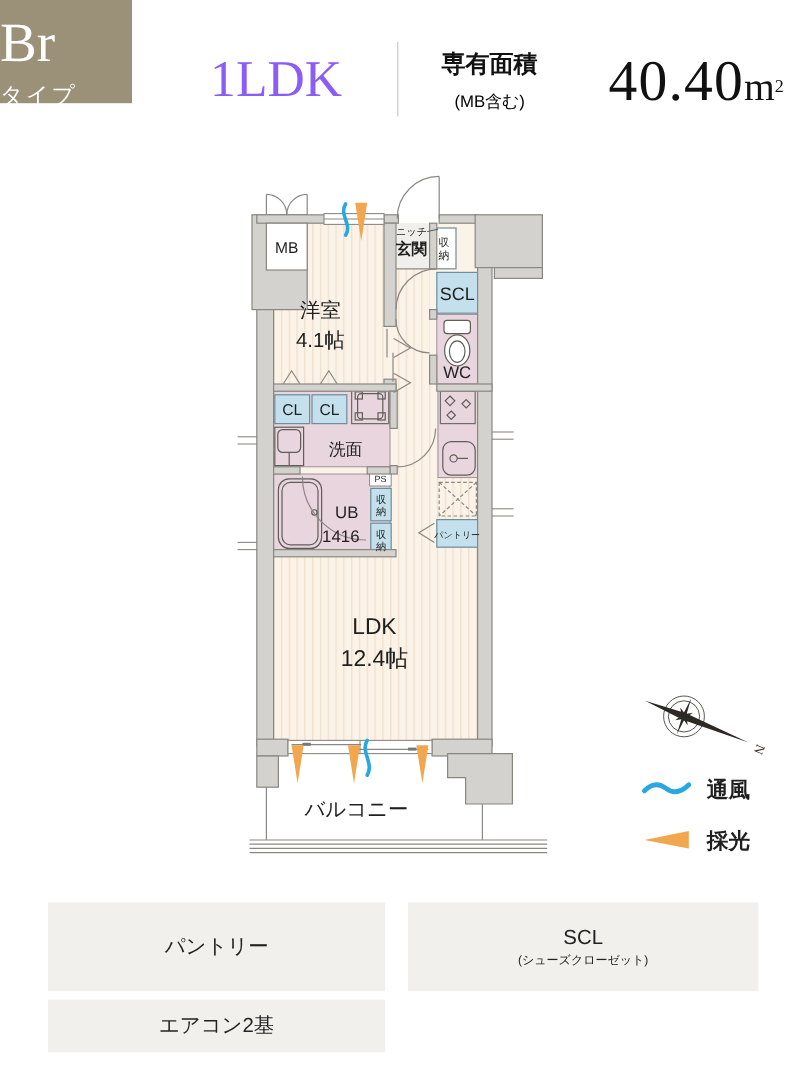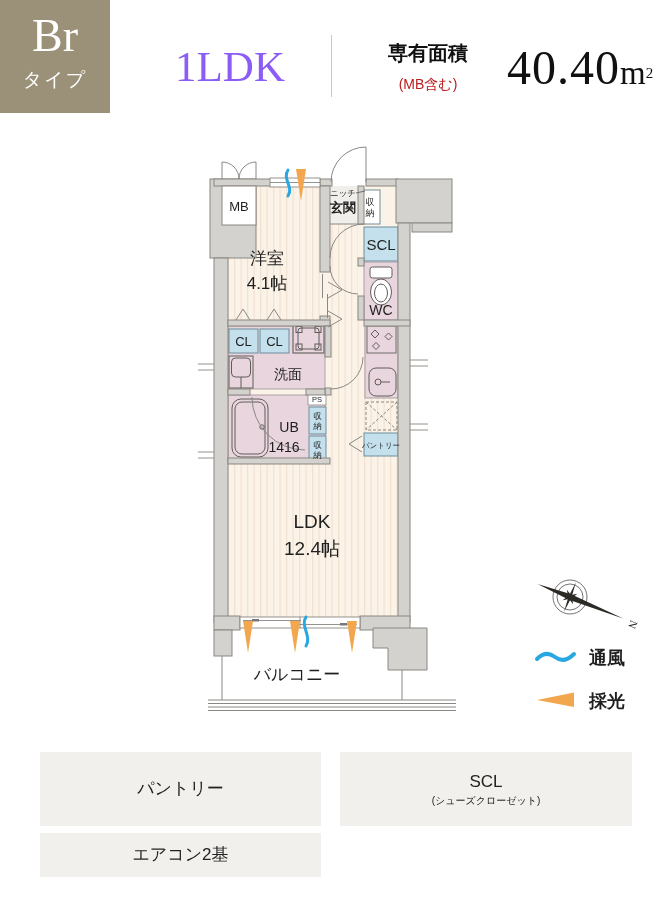--- a/index.html
+++ b/index.html
@@ -3,33 +3,33 @@
 <meta charset="utf-8">
 <style>
   * { margin:0; padding:0; box-sizing:border-box; }
   html,body { background:#fff; }
   .page {
     position:relative; width:670px; height:910px; background:#ffffff;
     font-family:"Liberation Sans","DejaVu Sans",sans-serif; color:#1f1f1f; overflow:hidden;
   }
   
   .badge {
-    position:absolute; left:0; top:0; width:110px; height:113px;
-    background:#9a9178; color:#ffffff; text-align:center;
+    position:absolute; left:0; top:0; width:110px; height:86px;
+    background:#9a9178; color:#ffffff; text-align:left;
   }
   .badge-code { font-family:"Liberation Serif","DejaVu Serif",serif; font-size:46px; line-height:1; margin-top:13px; }
   .badge-suffix { font-size:19px; letter-spacing:2px; margin-top:8px; }
   .layout-name {
     position:absolute; left:140px; top:42px; width:180px; text-align:center;
     font-family:"Liberation Serif","DejaVu Serif",serif; font-size:43px; color:#8b5cf6;
   }
   .header-divider { position:absolute; left:331px; top:35px; width:1px; height:62px; background:#c9c9c9; }
-  .area-block { position:absolute; left:368px; top:40px; width:120px; text-align:center; }
+  .area-block { position:absolute; left:348px; top:40px; width:120px; text-align:center; }
   .area-title { font-size:20px; font-weight:bold; color:#111; }
-  .area-note { font-size:14px; margin-top:9px; color:#b91c1c; }
+  .area-note { font-size:14px; margin-top:9px; color:#000000; }
   .area-value-wrap {
     position:absolute; left:470px; top:40px; white-space:nowrap;
     font-family:"Liberation Serif","DejaVu Serif",serif; color:#111;
   }
   .area-number { font-size:48px; letter-spacing:1px;margin-left:37px; }
   .area-unit { font-size:33px; }
   .area-sup { font-size:15px; vertical-align:super; }
   
   .plan-svg { position:absolute; left:0; top:130px; }
   

